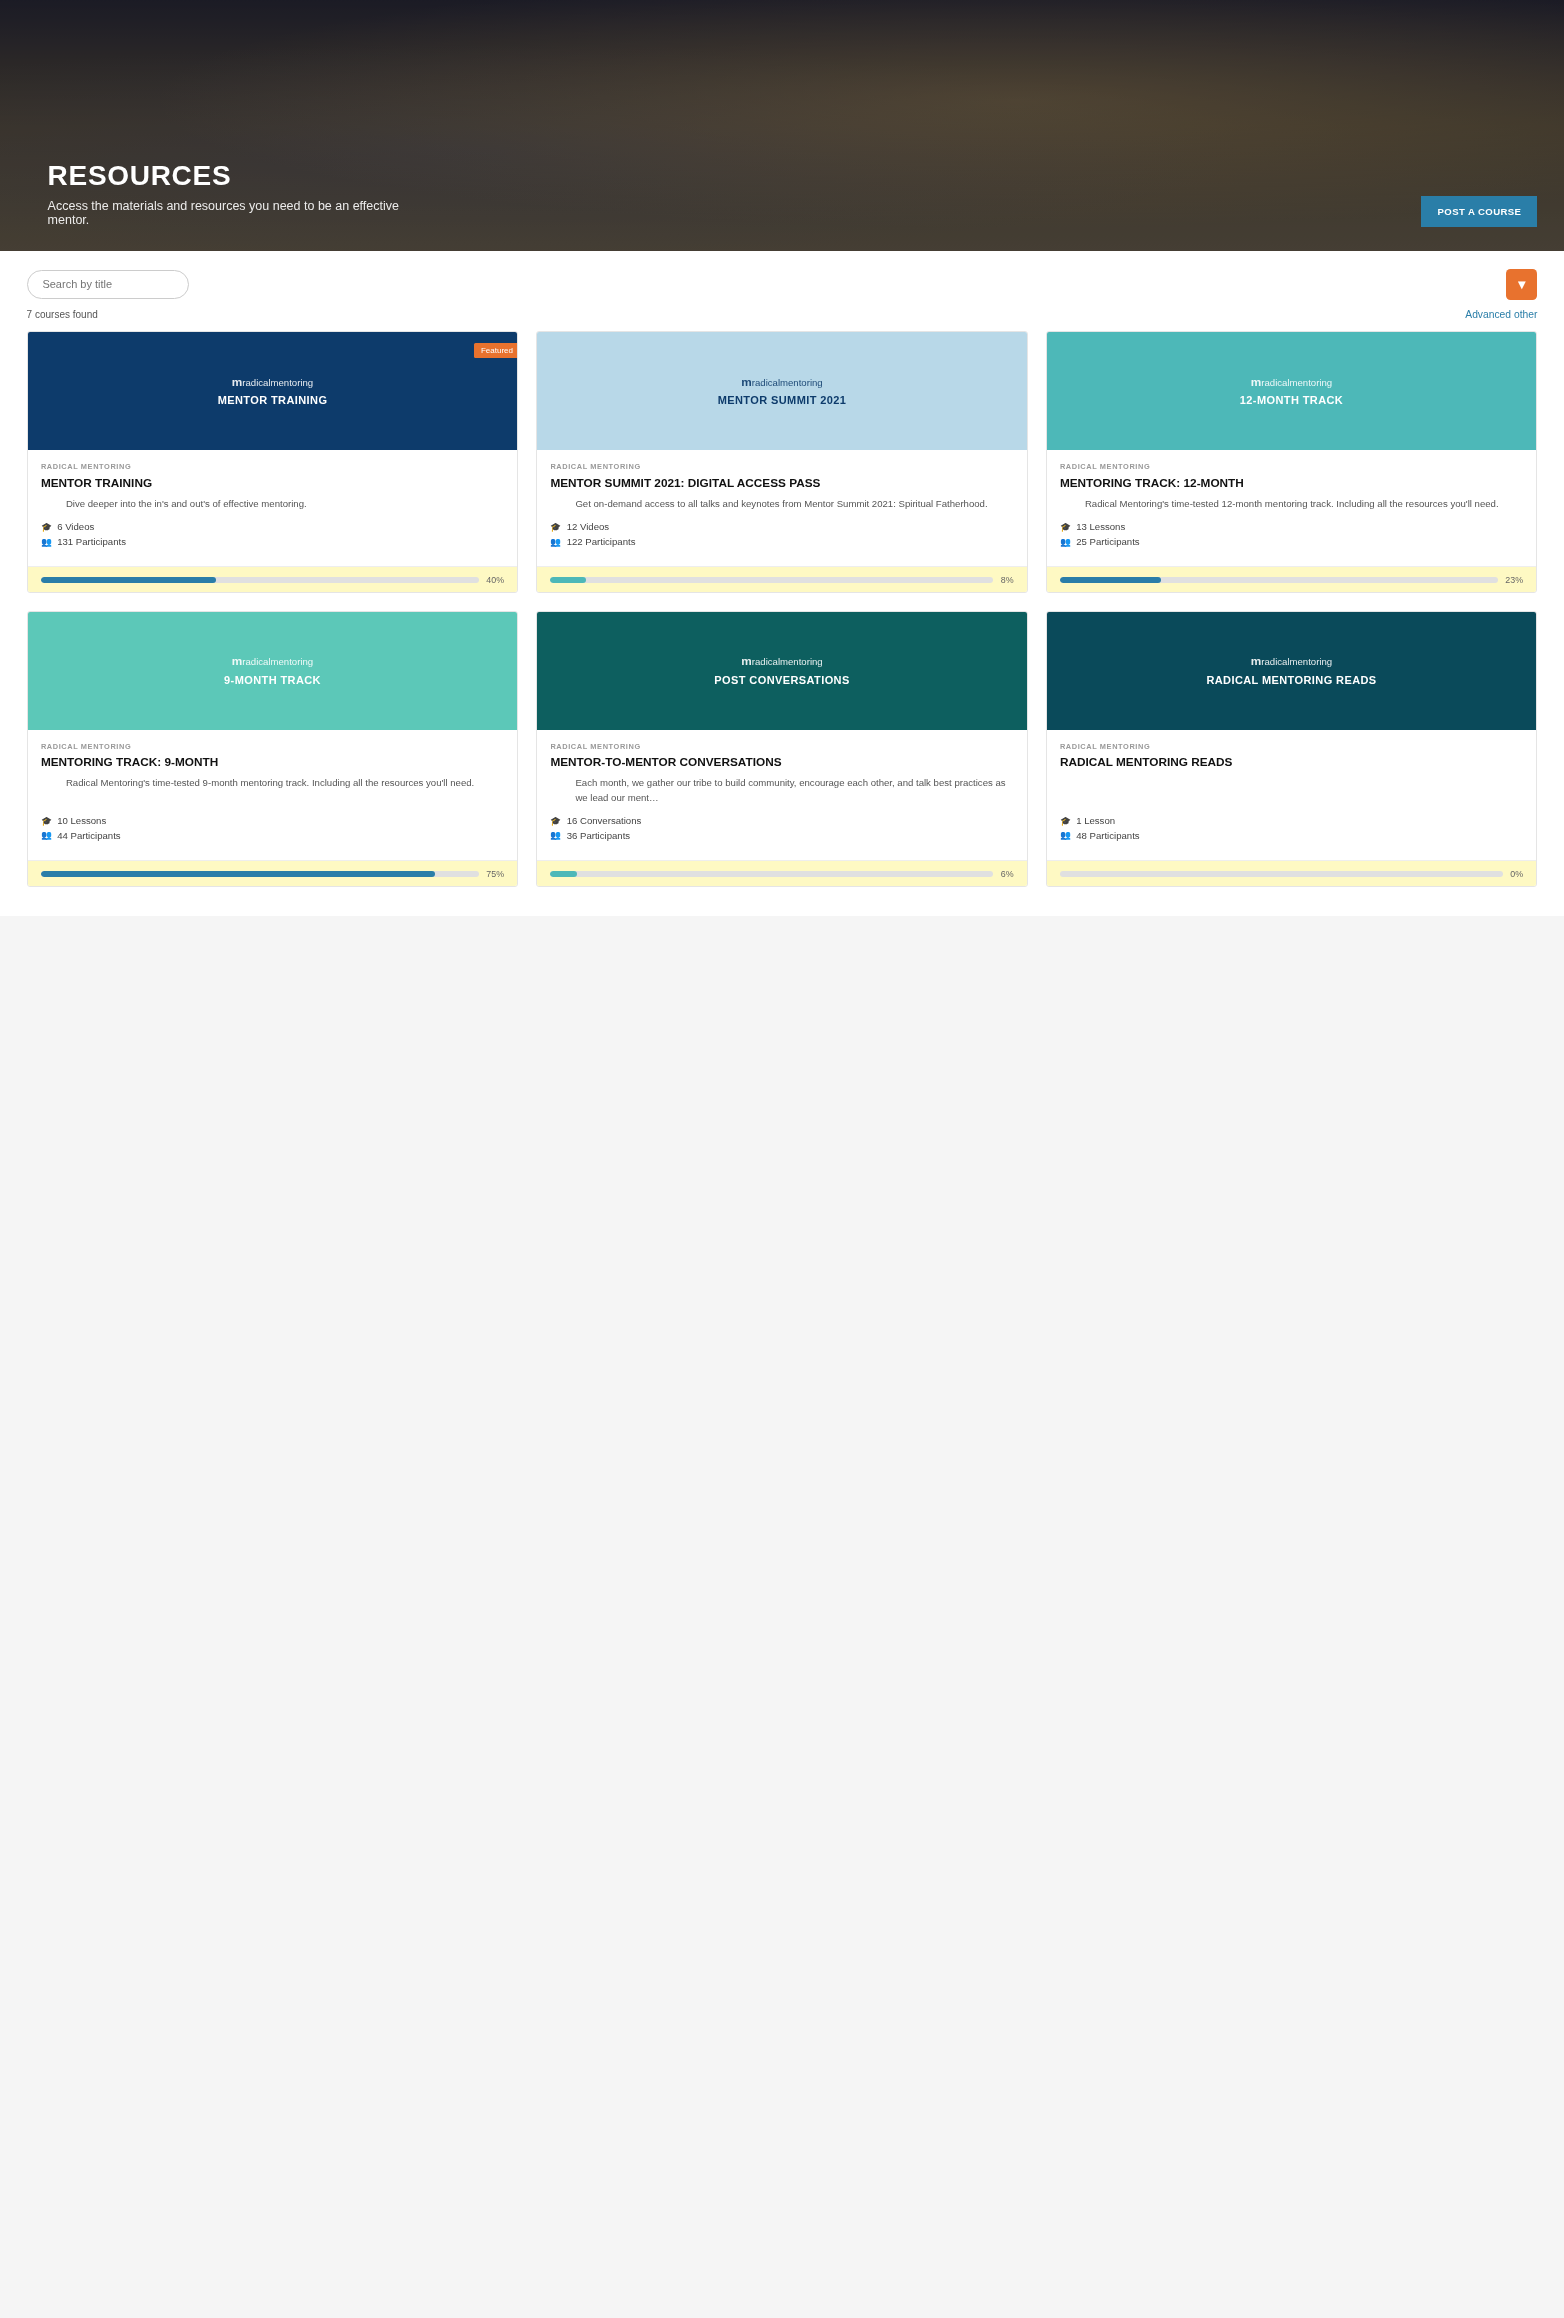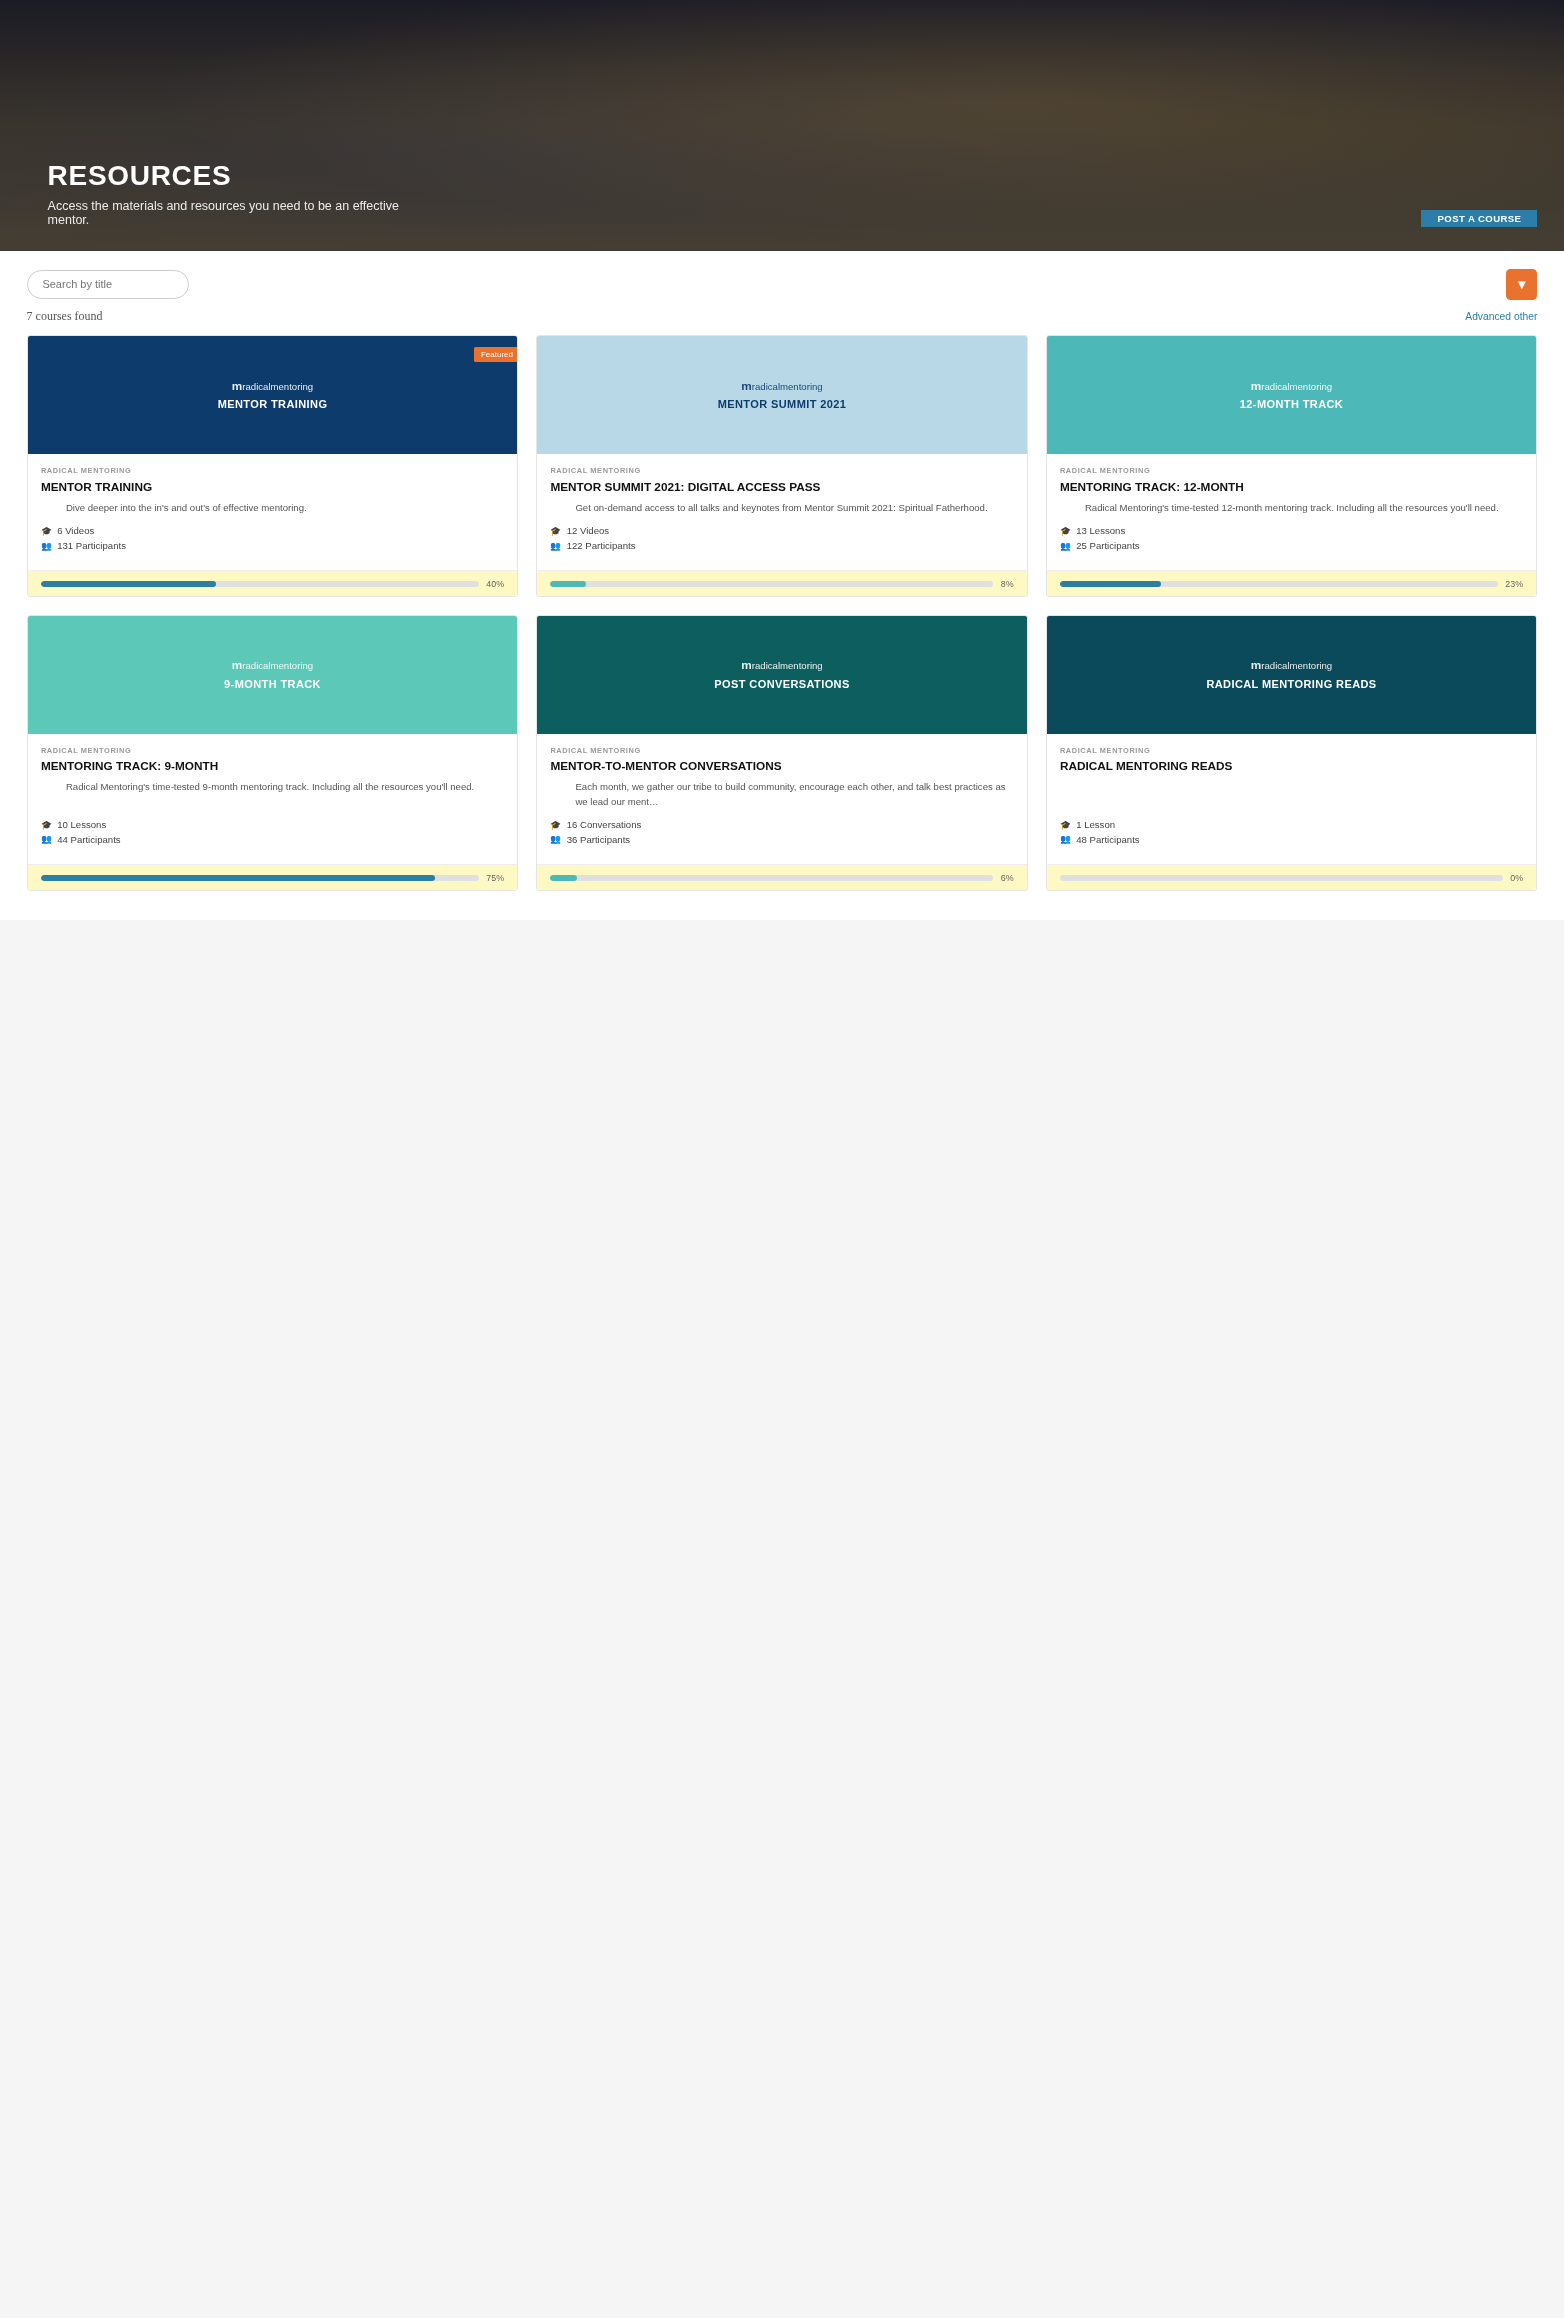--- a/index.html
+++ b/index.html
@@ -46,21 +46,21 @@
       max-width: 384px;
     }
     .hero-btn {
       position: relative;
       z-index: 2;
       background: #2a7ea8;
       color: #fff;
       font-size: 9.6px;
       font-weight: 700;
       letter-spacing: 0.4px;
-      padding: 3px 16px;
+      padding: 10px 16px;
       border: none;
       cursor: pointer;
       white-space: nowrap;
       align-self: flex-end;
       margin-left: 30px;
     }
 
     
     .search-area {
       background: #fff;
@@ -98,23 +98,22 @@
       justify-content: center;
       margin-left: auto;
     }
     .results-row {
       display: flex;
       justify-content: space-between;
       align-items: center;
       padding: 8.9px 0 11.8px;
     }
     .results-count {
-      font-size: 12px;
+      font-size: 10px;
       color: #555;
-      font-family: Liberation Serif, serif;
     }
     .advanced-search {
       font-size: 10.3px;
       color: #2a7ea8;
       cursor: pointer;
       text-decoration: none;
     }
 
     
     .cards-container {

